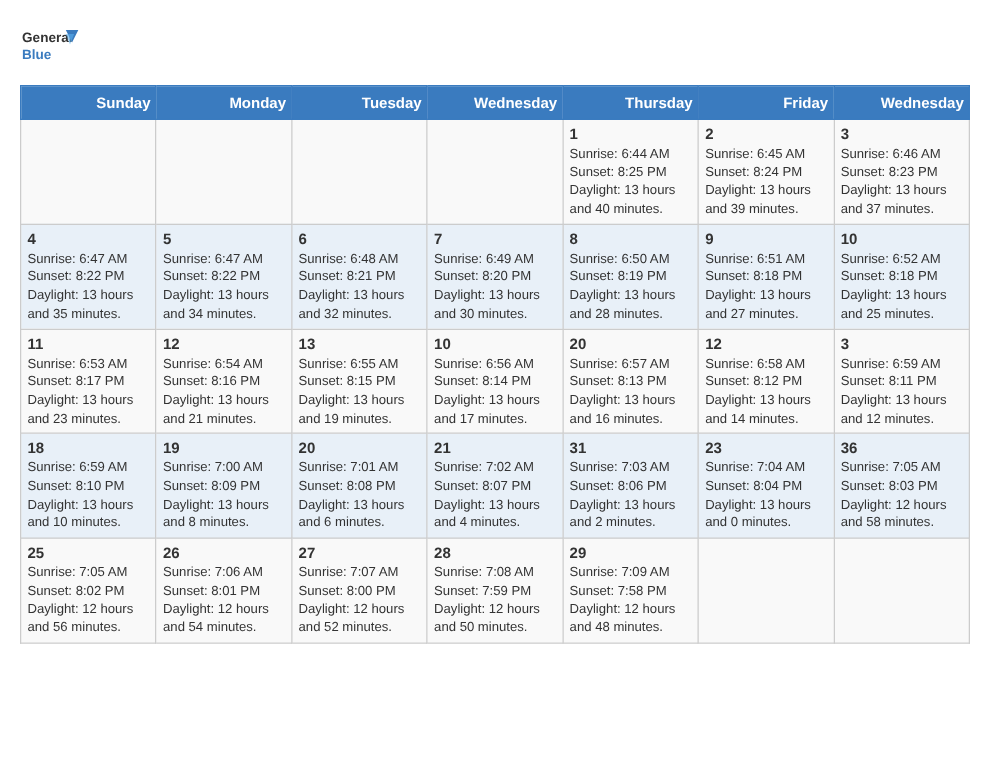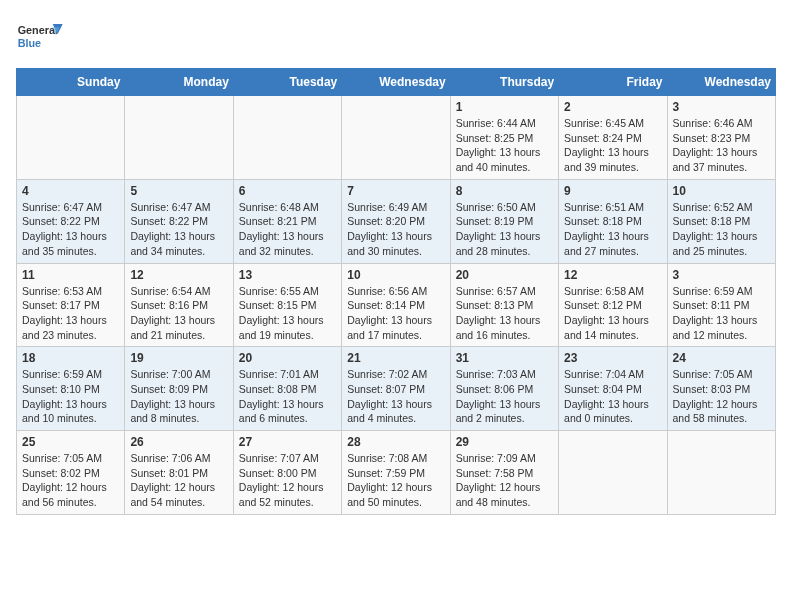--- a/index.html
+++ b/index.html
@@ -204,21 +204,21 @@
         </td>
         <td>
           <span class="day-number">31</span>
           <div class="day-info">Sunrise: 7:03 AM<br>Sunset: 8:06 PM<br>Daylight: 13 hours<br>and 2 minutes.</div>
         </td>
         <td>
           <span class="day-number">23</span>
           <div class="day-info">Sunrise: 7:04 AM<br>Sunset: 8:04 PM<br>Daylight: 13 hours<br>and 0 minutes.</div>
         </td>
         <td>
-          <span class="day-number">24</span>
+          <span class="day-number">36</span>
           <div class="day-info">Sunrise: 7:05 AM<br>Sunset: 8:03 PM<br>Daylight: 12 hours<br>and 58 minutes.</div>
         </td>
       </tr>
       <tr>
         <td>
           <span class="day-number">25</span>
           <div class="day-info">Sunrise: 7:05 AM<br>Sunset: 8:02 PM<br>Daylight: 12 hours<br>and 56 minutes.</div>
         </td>
         <td>
           <span class="day-number">26</span>

